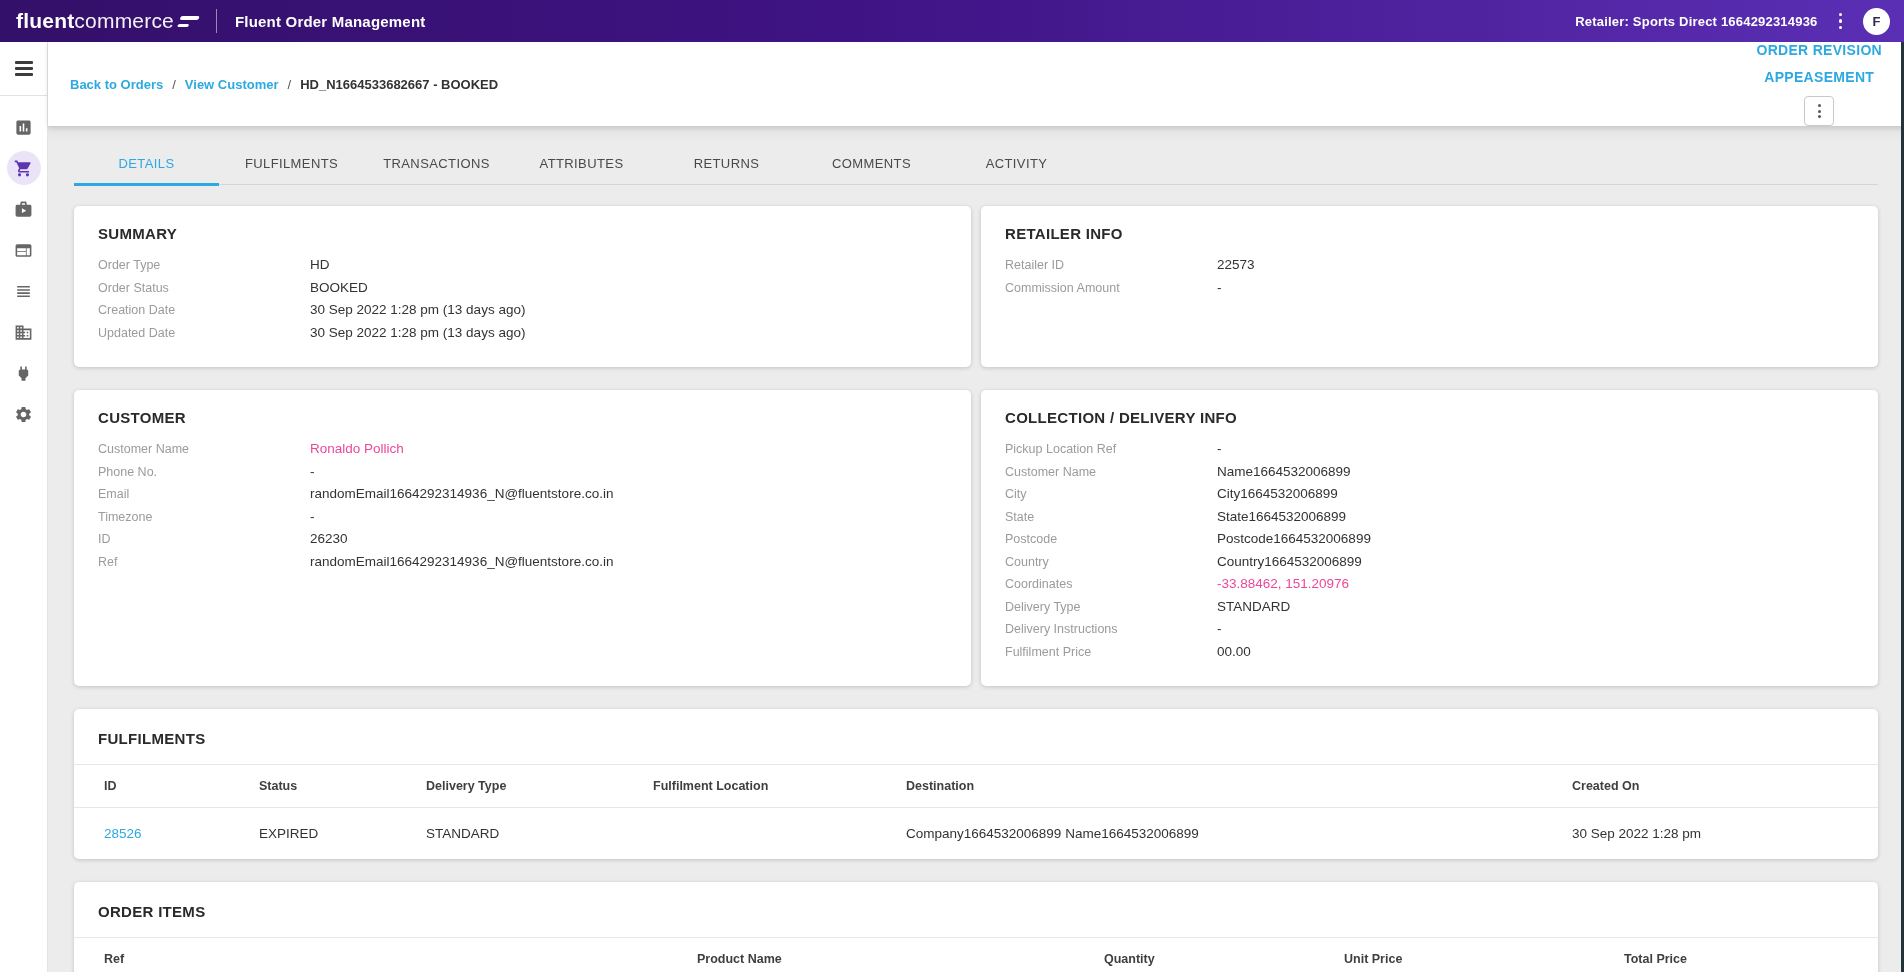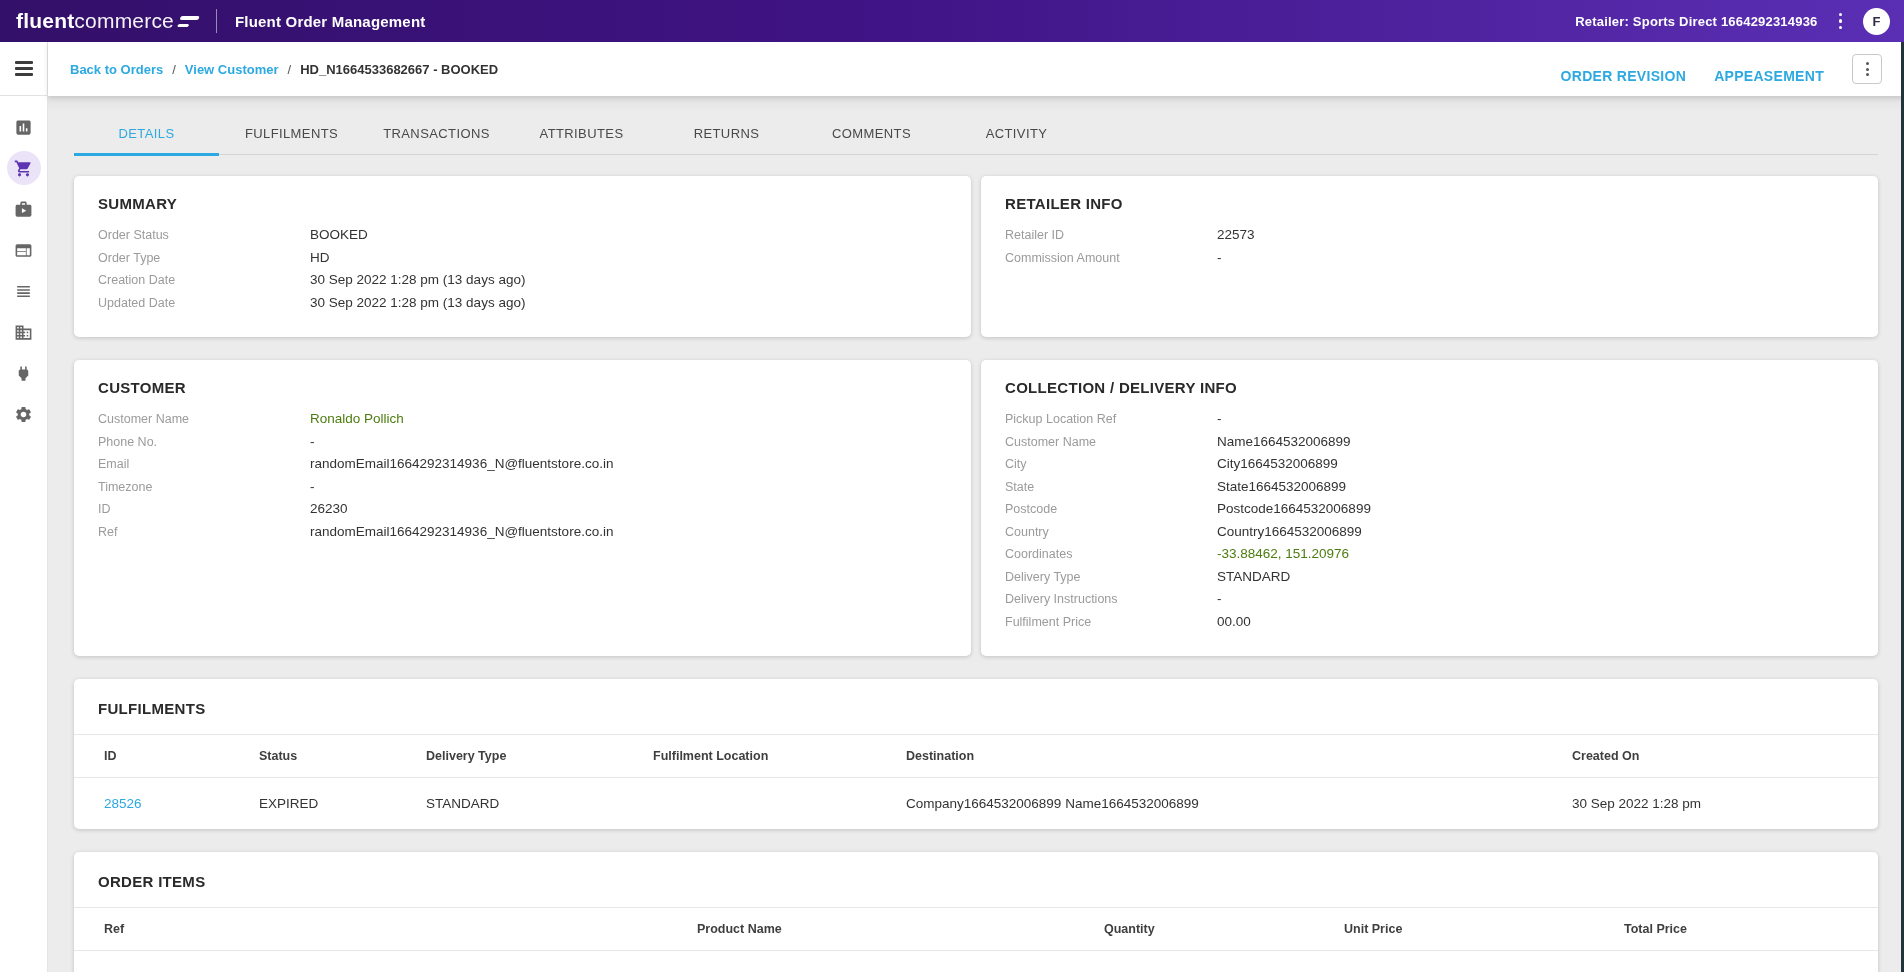--- a/index.html
+++ b/index.html
@@ -43,21 +43,21 @@
 
   .main { flex: 1; display: flex; flex-direction: column; min-width: 0; }
 
   
   .toolbar { flex: 0 0 54px; background: #fff; display: flex; align-items: center; padding: 0 22px;
              box-shadow: 0 2px 5px rgba(0,0,0,.13); position: relative; z-index: 3; }
   .breadcrumb { display: flex; align-items: center; gap: 9px; font-size: 13px; font-weight: 600; }
   .crumb-link { color: #2da9e1; cursor: pointer; text-decoration: none; }
   .crumb-sep { color: #555; font-weight: normal; }
   .crumb-current { color: #333; }
-  .toolbar-actions { margin-left: auto; display: flex; align-items: flex-end; gap: 28px; }
+  .toolbar-actions { margin-left: auto; display: flex; align-items: center; gap: 11px; flex-direction: column; }
   .action-btn { color: #2da9e1; font-size: 14px; font-weight: bold; letter-spacing: .3px; background: none; border: none;
                 cursor: pointer; font-family: inherit; }
   .kebab-btn { width: 30px; height: 30px; border: 1px solid #c9c9c9; border-radius: 4px; background: #fff;
                display: flex; flex-direction: column; align-items: center; justify-content: center; gap: 2.6px; cursor: pointer; }
   .kebab-btn i { width: 3px; height: 3px; border-radius: 50%; background: #555; display: block; }
 
   
   .content { flex: 1; overflow: hidden; padding: 8px 26px; background: linear-gradient(#e2e2e2 0, #ececec 16px); }
 
   .tabs { display: flex; margin-top: 13px; border-bottom: 1px solid #d5d5d5; }
@@ -68,21 +68,21 @@
 
   .cards { display: flex; flex-direction: column; gap: 23px; margin-top: 21px; }
   .card-row { display: flex; gap: 10px; align-items: stretch; }
   .card { background: #fff; border-radius: 5px; box-shadow: 0 1px 4px rgba(0,0,0,.18); flex: 1; min-width: 0; }
   .card-pad { padding: 19px 24px 20px; }
   .card-title { font-size: 15px; font-weight: bold; color: #2a2a2a; letter-spacing: .3px; margin-bottom: 15px; }
 
   .frow { display: flex; align-items: baseline; margin-bottom: 7.5px; }
   .flabel { flex: 0 0 212px; font-size: 12.5px; color: #9b9b9b; }
   .fvalue { font-size: 13.5px; color: #333; }
-  .fvalue.link { color: #4d7c0f; cursor: pointer; }
+  .fvalue.link { color: #ec4899; cursor: pointer; }
 
   
   .tbl-title { font-size: 15px; font-weight: bold; color: #2a2a2a; letter-spacing: .3px; padding: 21px 24px 17px; }
   table.data-table { width: 100%; border-collapse: collapse; table-layout: fixed; }
   .data-table th { text-align: left; font-size: 12.5px; font-weight: bold; color: #3f3f3f;
                    padding: 14px 8px 14px 0; border-top: 1px solid #e7e7e7; border-bottom: 1px solid #e7e7e7; }
   .data-table td { text-align: left; font-size: 13.5px; color: #333; padding: 18px 8px 18px 0; }
   .data-table th:first-child, .data-table td:first-child { padding-left: 30px; }
   .cell-link { color: #2da9e1; cursor: pointer; }
 
@@ -203,26 +203,26 @@
           <div class="tab">ACTIVITY</div>
         </div>
 
         <div class="cards">
 
           <div class="card-row">
             <section class="card">
               <div class="card-pad">
                 <h2 class="card-title">SUMMARY</h2>
                 <div class="frow">
+                    <span class="flabel">Order Type</span>
+                    <span class="fvalue">HD</span>
+                  </div>
+                <div class="frow">
                     <span class="flabel">Order Status</span>
                     <span class="fvalue">BOOKED</span>
-                  </div>
-                <div class="frow">
-                    <span class="flabel">Order Type</span>
-                    <span class="fvalue">HD</span>
                   </div>
                 <div class="frow">
                     <span class="flabel">Creation Date</span>
                     <span class="fvalue">30 Sep 2022 1:28 pm (13 days ago)</span>
                   </div>
                 <div class="frow">
                     <span class="flabel">Updated Date</span>
                     <span class="fvalue">30 Sep 2022 1:28 pm (13 days ago)</span>
                   </div>
               </div>

